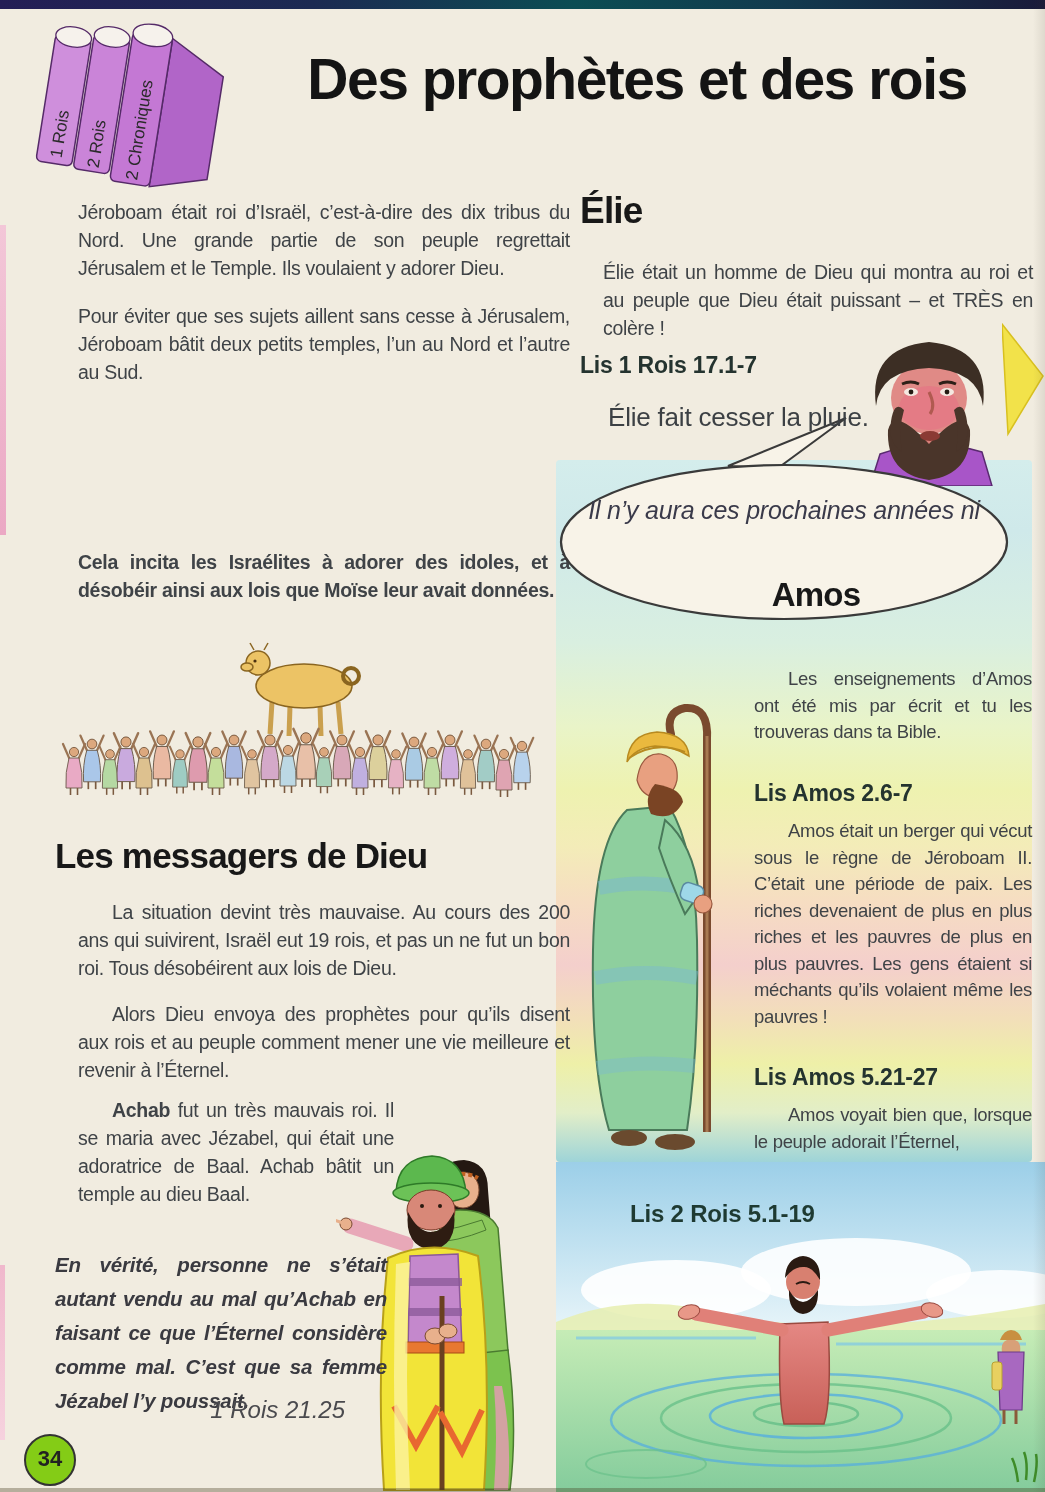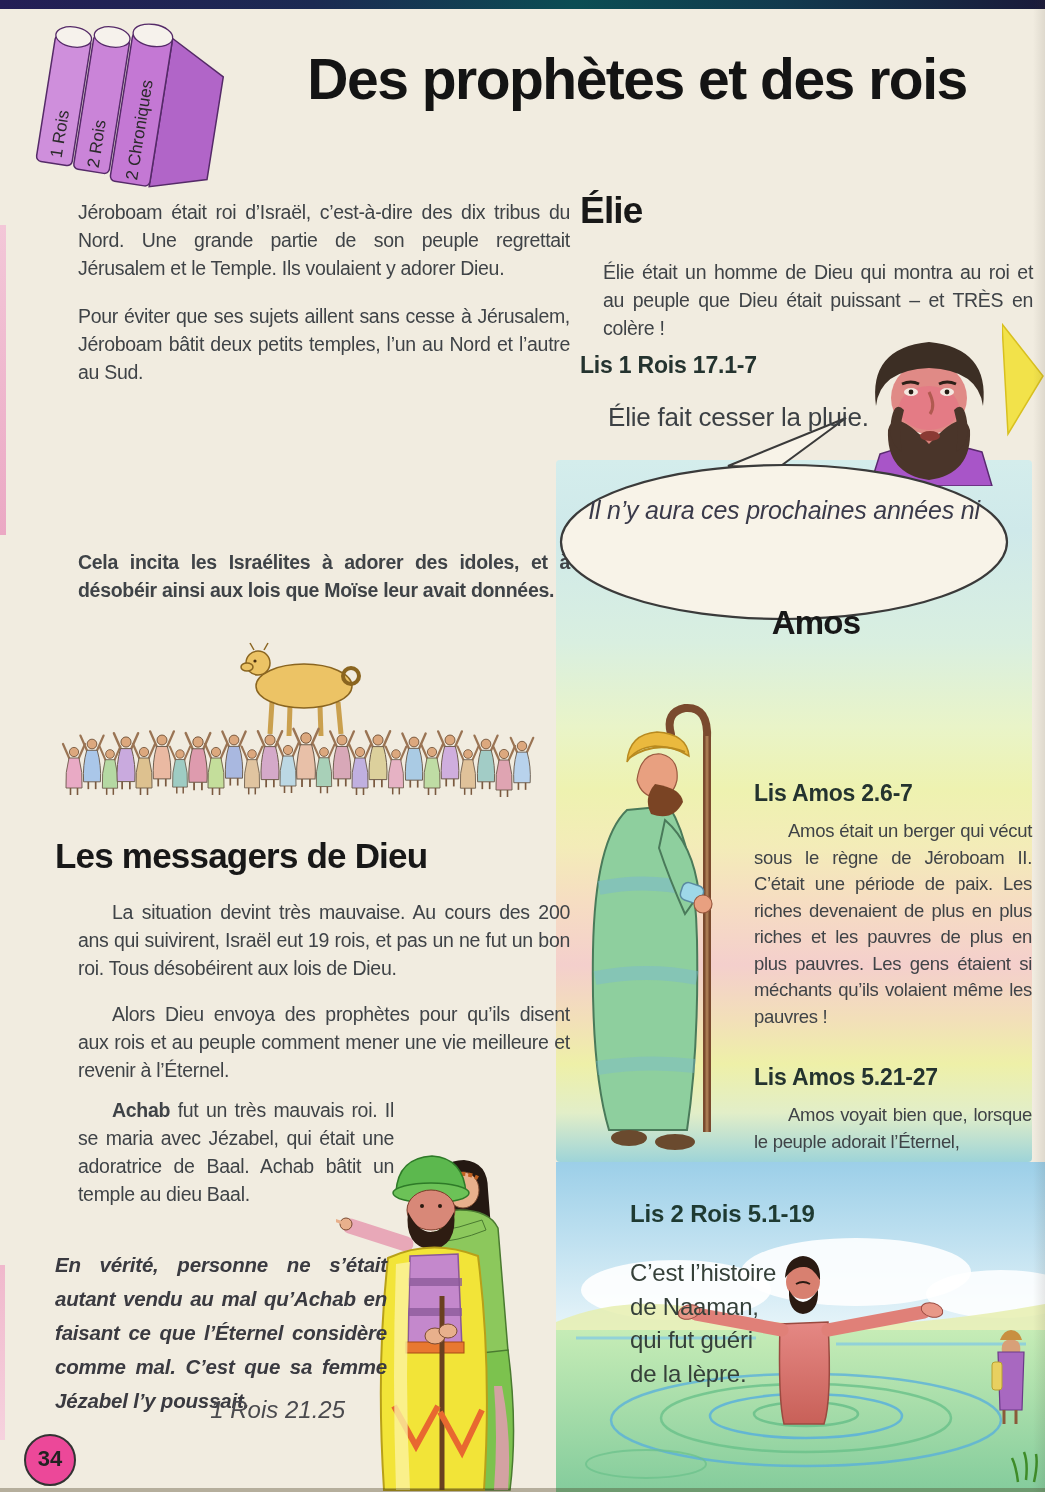--- a/index.html
+++ b/index.html
@@ -40,41 +40,41 @@
   #messengers-heading{left:55px;top:836px;}
   #p5{left:55px;top:898px;width:492px;}
   #p6{left:55px;top:1000px;width:492px;}
   #achab-para{left:55px;top:1096px;width:316px;}
   #quote-para{left:55px;top:1248px;width:332px;font-size:20.5px;line-height:34px;
     font-weight:bold;font-style:italic;color:#3a3a40;text-align:justify;letter-spacing:-0.2px;z-index:2;}
   #quote-ref{left:55px;top:1396px;width:290px;text-align:right;font-style:italic;
     font-size:24px;color:#4a4a4e;z-index:2;}
   #page-circle{left:24px;top:1434px;width:48px;height:48px;border:2.5px solid #333;
     border-radius:50%;text-align:center;line-height:46px;font-weight:bold;font-size:22px;
-    color:#222;z-index:3;background:#ec4899;}
+    color:#222;z-index:3;background:#84cc16;}
   #achab-illo{left:336px;top:1146px;width:228px;height:346px;z-index:1;}
 
   
   #elie-heading{left:580px;top:190px;font-size:37px;}
   #elie-intro{left:580px;top:258px;width:430px;}
   #elie-reading{left:580px;top:352px;}
   #elie-caption{left:580px;top:402px;font-size:26px;color:#3c4044;letter-spacing:-0.2px;z-index:2;margin-left:28px;}
   #elie-face{left:846px;top:334px;width:168px;height:152px;z-index:1;}
   #yellow-arrow{left:1002px;top:318px;width:43px;height:122px;z-index:2;}
 
   
   #amos-panel{left:556px;top:460px;width:476px;height:702px;z-index:0;border-radius:4px;
     background:linear-gradient(#d4edec 0%,#cfe9ea 10%,#d9efe0 26%,#e9f4c8 38%,
       #eef2b0 47%,#f3ecb8 55%,#f6ddc2 63%,#f4cfcc 72%,#f2e0b8 80%,#eef0a8 86%,
       #e2eec8 93%,#9ed4d8 100%);}
   #bubble{left:558px;top:462px;width:452px;height:160px;z-index:2;}
   #bubble-text{position:absolute;left:16px;top:30px;width:420px;text-align:center;
     font-style:italic;font-size:25px;line-height:37px;color:#3a3a4a;letter-spacing:-0.2px;}
   #bubble-tail{left:726px;top:416px;width:150px;height:52px;z-index:1;}
-  #amos-heading{left:700px;top:604px;width:232px;text-align:center;font-size:33px;}
+  #amos-heading{left:700px;top:576px;width:232px;text-align:center;font-size:33px;}
   .amos-text{font-size:18.5px;line-height:26.5px;letter-spacing:-0.3px;text-align:justify;}
   #amos-p1{left:754px;top:666px;width:278px;}
   #amos-reading1{left:754px;top:780px;}
   #amos-p2{left:754px;top:818px;width:278px;}
   #amos-reading2{left:754px;top:1064px;}
   #amos-p3{left:754px;top:1102px;width:278px;}
   #shepherd-illo{left:557px;top:688px;width:196px;height:474px;z-index:1;}
 
   #naaman-panel{left:556px;top:1162px;width:489px;height:330px;z-index:0;overflow:hidden;}
   #naaman-reading{left:630px;top:1200px;color:#1e3a32;font-size:24px;z-index:2;}
@@ -257,20 +257,21 @@
   <div id="bubble" class="abs">
     <svg width="452" height="160" viewBox="0 0 452 160" style="position:absolute;left:0;top:0;">
       <ellipse cx="226" cy="80" rx="223" ry="77" fill="#f8f3e8" stroke="#3a3a3a" stroke-width="2.2"></ellipse>
     </svg>
     <div id="bubble-text">
       <div style="white-space:nowrap;">Il n’y aura ces prochaines années ni</div>
     </div>
   </div>
 
   <div id="amos-heading" class="abs h-section">Amos</div>
+  <div id="amos-p1" class="abs amos-text indent">Les enseignements d’Amos ont été mis par écrit et tu les trouveras dans ta Bible.</div>
   <div id="amos-reading1" class="abs reading">Lis Amos 2.6-7</div>
   <div id="amos-p2" class="abs amos-text indent">Amos était un berger qui vécut sous le règne de Jéroboam II. C’était une période de paix. Les riches devenaient de plus en plus riches et les pauvres de plus en plus pauvres. Les gens étaient si méchants qu’ils volaient même les pauvres !</div>
   <div id="amos-reading2" class="abs reading">Lis Amos 5.21-27</div>
   <div id="amos-p3" class="abs amos-text indent">Amos voyait bien que, lorsque le peuple adorait l’Éternel,</div>
 
   <div id="shepherd-illo" class="abs">
     <svg width="196" height="474" viewBox="0 0 196 474">
       <path d="M150,52 Q152,18 128,20 Q108,24 114,46" fill="none" stroke="#7a4a2e" stroke-width="8" stroke-linecap="round"></path>
       <line x1="150" y1="48" x2="150" y2="444" stroke="#7a4a2e" stroke-width="8"></line>
       <line x1="150" y1="48" x2="150" y2="444" stroke="#a87a52" stroke-width="3"></line>
@@ -332,24 +333,18 @@
       <path d="M446,190 Q444,178 455,177 Q466,178 464,190 Z" fill="#d8a078"></path>
       <path d="M444,178 Q448,168 455,168 Q463,168 466,178 Z" fill="#c89040"></path>
       <path d="M442,190 L468,190 L466,248 L444,248 Z" fill="#a868c0" stroke="#6a3a88" stroke-width="1.2"></path>
       <rect x="436" y="200" width="10" height="28" rx="3" fill="#e8d060" stroke="#b8a030" stroke-width="1"></rect>
       <line x1="448" y1="248" x2="448" y2="262" stroke="#8a5a3a" stroke-width="3"></line>
       <line x1="460" y1="248" x2="460" y2="262" stroke="#8a5a3a" stroke-width="3"></line>
       <path d="M470,318 Q472,300 468,290 M478,320 Q482,302 480,292 M462,320 Q460,304 456,296" stroke="#3e8c28" stroke-width="2.5" fill="none"></path>
     </svg>
   </div>
   <div id="naaman-reading" class="abs reading">Lis 2 Rois 5.1-19</div>
-  <div id="naaman-caption" class="abs">
-    <div>C’est l’histoire</div>
-    <div>de Naaman,</div>
-    <div>qui fut guéri</div>
-    <div>de la lèpre.</div>
-  </div>
 
   <div id="left-sliver-1" class="abs"></div>
   <div id="left-sliver-2" class="abs"></div>
   <div id="right-edge" class="abs"></div>
   <div id="bottom-edge" class="abs"></div>
 </div>
 
 </body></html>

